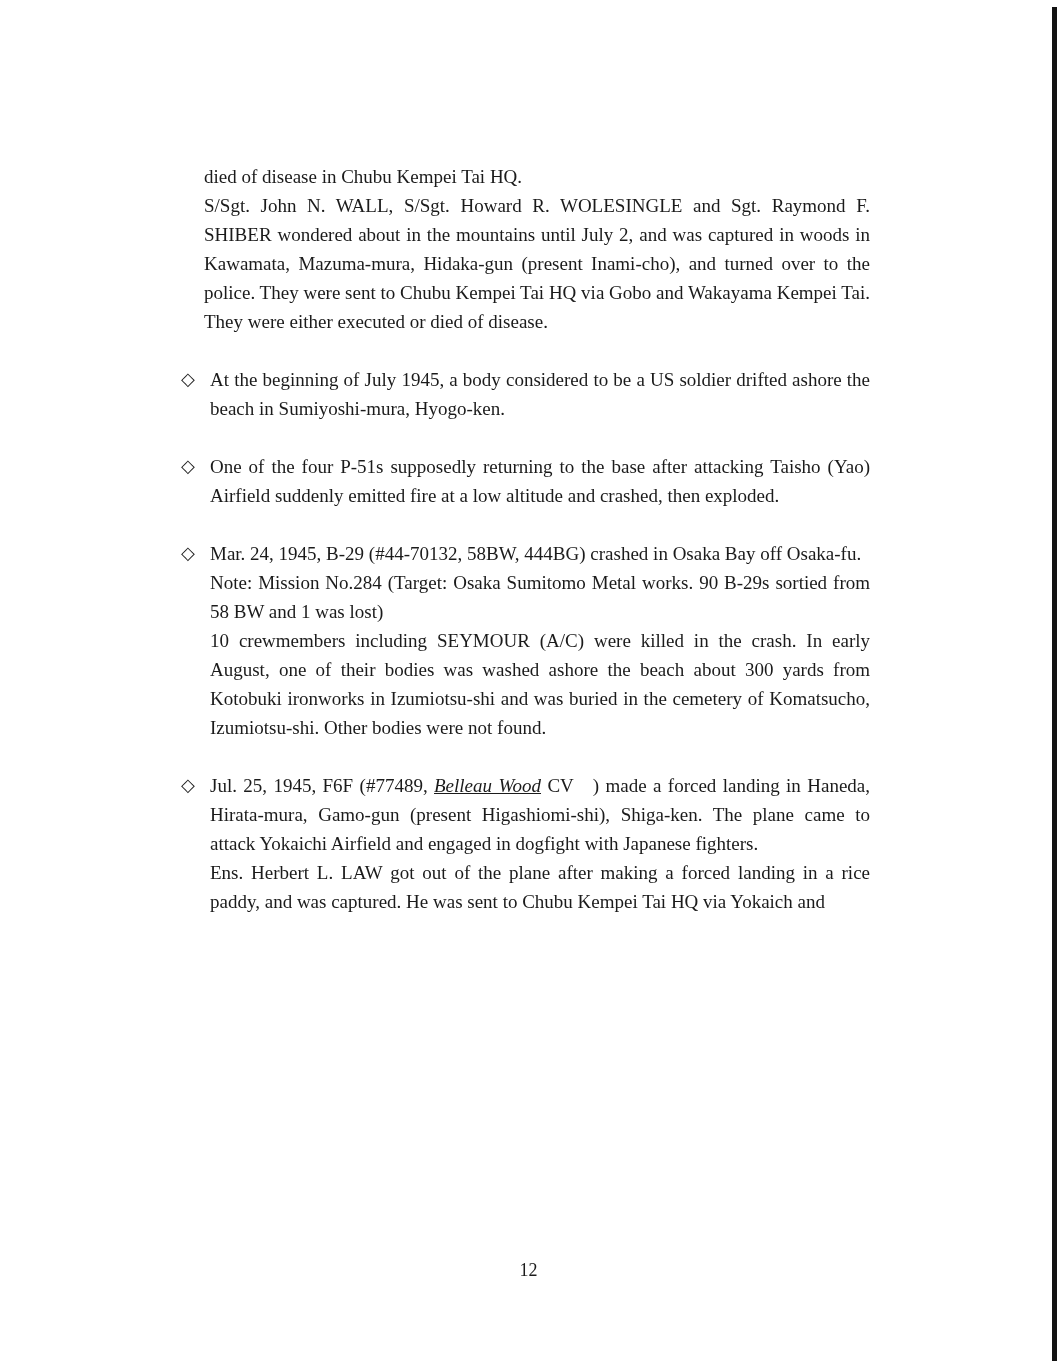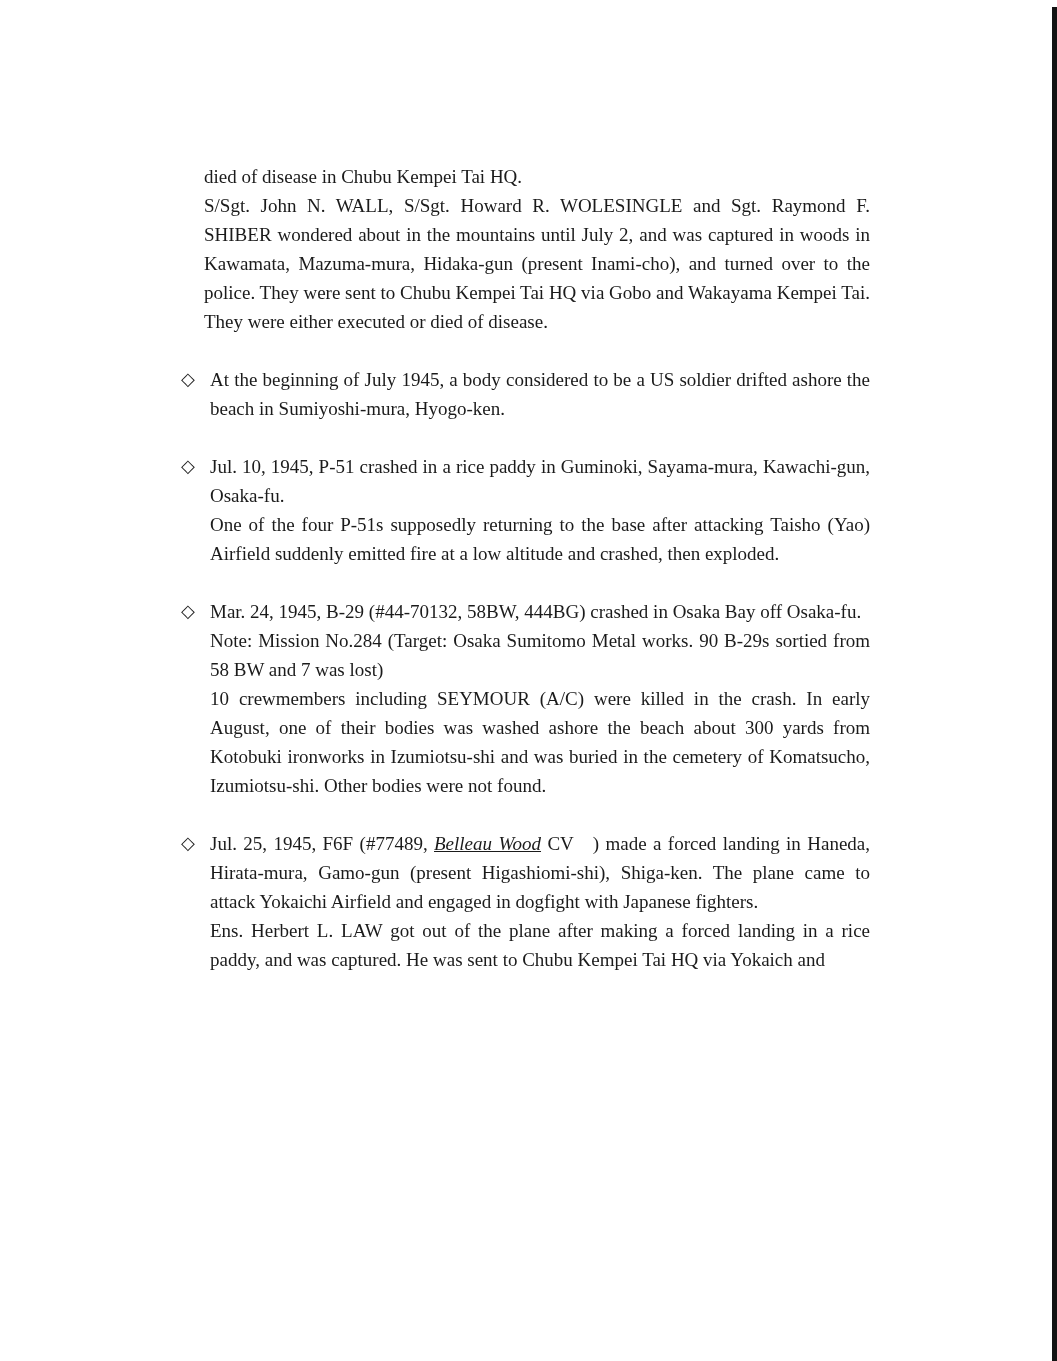--- a/index.html
+++ b/index.html
@@ -91,36 +91,36 @@
   <div class="section">
     <span class="marker">◇</span>
     <div class="paras">
           <p class="para"><span>At the beginning of July 1945, a body considered to be a US soldier drifted ashore the beach in Sumiyoshi-mura, Hyogo-ken.</span></p>
         </div>
   </div>
 
   <div class="section">
     <span class="marker">◇</span>
     <div class="paras">
-          <p class="para"><span>Jul. 10, 1945, P-51 crashed in a rice paddy in Guminoki, Sayama-mura, Kawachi-gun, Osaka-fu.</span></p>
           <p class="para"><span>One of the four P-51s supposedly returning to the base after attacking Taisho (Yao) Airfield suddenly emitted fire at a low altitude and crashed, then exploded.</span></p>
         </div>
   </div>
 
   <div class="section">
     <span class="marker">◇</span>
     <div class="paras">
           <p class="para"><span>Mar. 24, 1945, B-29 (#44-70132, 58BW, 444BG) crashed in Osaka Bay off Osaka-fu.</span></p>
-          <p class="para"><span>Note: Mission No.284 (Target: Osaka Sumitomo Metal works. 90 B-29s sortied from 58 BW and 7 was lost)</span></p>
+          <p class="para"><span>Note: Mission No.284 (Target: Osaka Sumitomo Metal works. 90 B-29s sortied from 58 BW and 1 was lost)</span></p>
           <p class="para"><span>10 crewmembers including SEYMOUR (A/C) were killed in the crash. In early August, one of their bodies was washed ashore the beach about 300 yards from Kotobuki ironworks in Izumiotsu-shi and was buried in the cemetery of Komatsucho, Izumiotsu-shi. Other bodies were not found.</span></p>
         </div>
   </div>
 
   <div class="section">
     <span class="marker">◇</span>
     <div class="paras">
           <p class="para"><span>Jul. 25, 1945, F6F (#77489, </span><span class="italic">Belleau Wood</span><span> CV ) made a forced landing in Haneda, Hirata-mura, Gamo-gun (present Higashiomi-shi), Shiga-ken. The plane came to attack Yokaichi Airfield and engaged in dogfight with Japanese fighters.</span></p>
           <p class="para"><span>Ens. Herbert L. LAW got out of the plane after making a forced landing in a rice paddy, and was captured. He was sent to Chubu Kempei Tai HQ via Yokaich and</span></p>
         </div>
   </div>
 </div>
+  <div class="page-number">12</div>
   <div class="scan-edge"></div>
 </div>
 
 </body></html>

